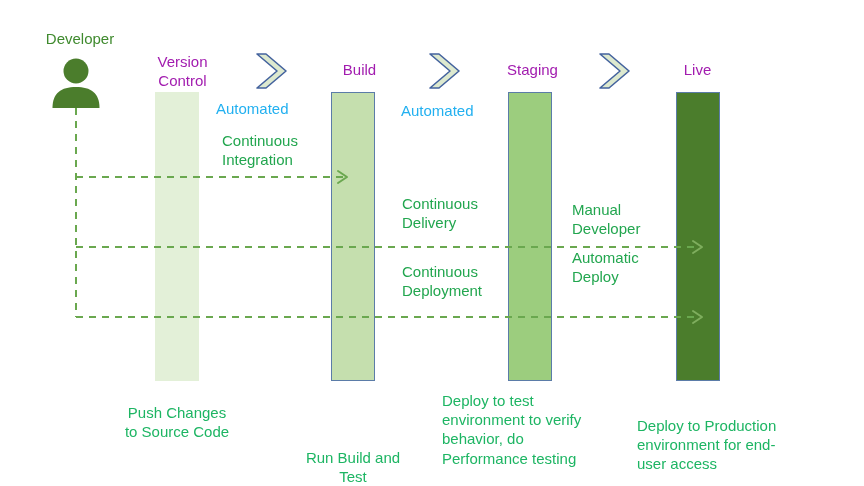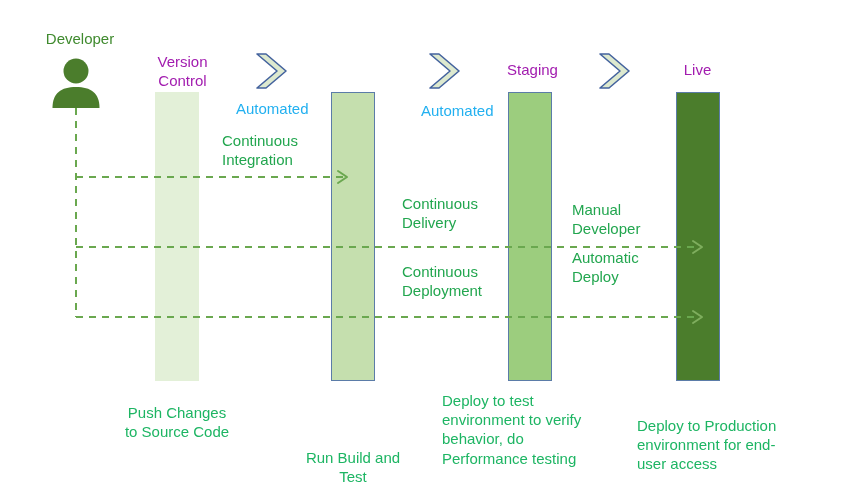--- a/index.html
+++ b/index.html
@@ -9,21 +9,21 @@
     font-family:"Liberation Sans", sans-serif;
     overflow:hidden;
   }
   #stage{position:relative;width:864px;height:486px;}
 
   
   .txt{position:absolute;white-space:pre-line;line-height:1.28;}
 
   .lbl-stage{font-size:15px;color:#a21caf;font-weight:400;text-align:center;}
   .lbl-developer{font-size:15px;color:#3f8a2e;font-weight:400;text-align:center;}
-  .lbl-auto{font-size:15px;color:#22b0f0;font-weight:400;text-align:left;margin-left:20px;}
+  .lbl-auto{font-size:15px;color:#22b0f0;font-weight:400;text-align:left;}
   .lbl-flow{font-size:15px;color:#22a64f;font-weight:400;text-align:left;}
   .lbl-caption{font-size:15px;color:#1db563;font-weight:400;text-align:left;}
   .lbl-caption.ctr{text-align:center;}
 
   
   .bar{position:absolute;box-sizing:border-box;}
   .bar.vc{background:#e3f0d8;border:none;}
   .bar.build{background:#c5dfae;border:1px solid #5b7ca8;}
   .bar.staging{background:#9ccd7e;border:1px solid #5b7ca8;}
   .bar.live{background:#4b7d2c;border:1px solid #5b7ca8;}
@@ -42,20 +42,21 @@
   <div class="txt lbl-developer" style="left:20px;top:29px;width:120px;">Developer</div>
 
   <svg class="person" style="left:48px;top:58px;" width="56" height="50" viewBox="0 0 56 50">
     <circle cx="28" cy="13" r="12.5" fill="#4b7d2c"></circle>
     <path d="M4.5 50 C4.5 35 13 29 28 29 C43 29 51.5 35 51.5 50 Z" fill="#4b7d2c"></path>
   </svg>
 
   <div class="txt lbl-stage" style="left:135px;top:52px;width:95px;">Version
 Control</div>
 
+  <div class="txt lbl-stage" style="left:312px;top:60px;width:95px;">Build</div>
 
   <div class="txt lbl-stage" style="left:650px;top:60px;width:95px;">Live</div>
 
   <div class="txt lbl-stage" style="left:485px;top:60px;width:95px;">Staging</div>
 
   <div class="bar vc" style="left:155px;top:92px;width:44px;height:289px;"></div>
 
   <div class="bar build" style="left:331px;top:92px;width:44px;height:289px;"></div>
 
   <div class="bar staging" style="left:508px;top:92px;width:44px;height:289px;"></div>

